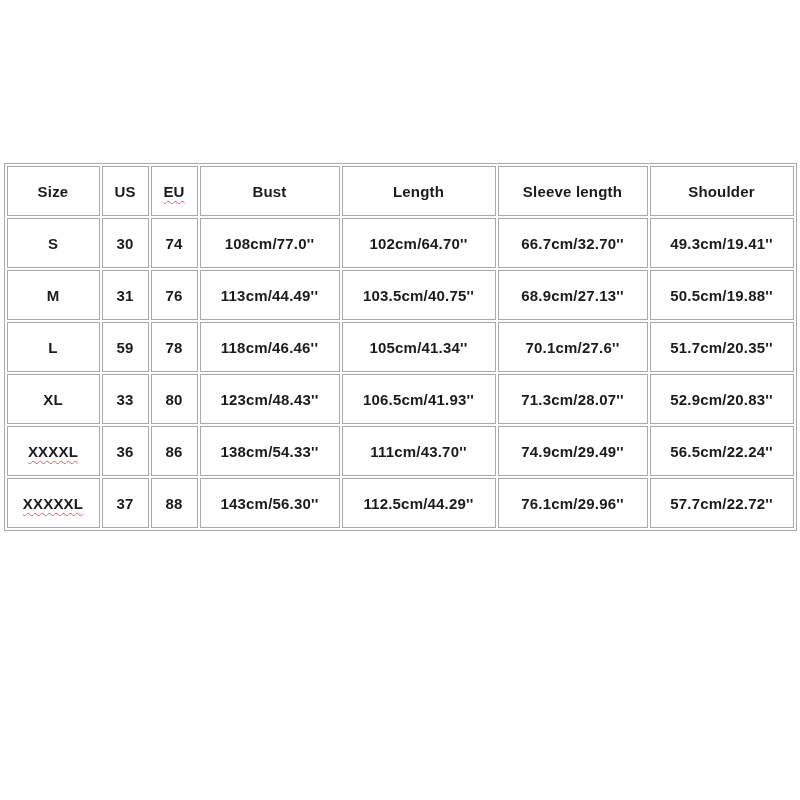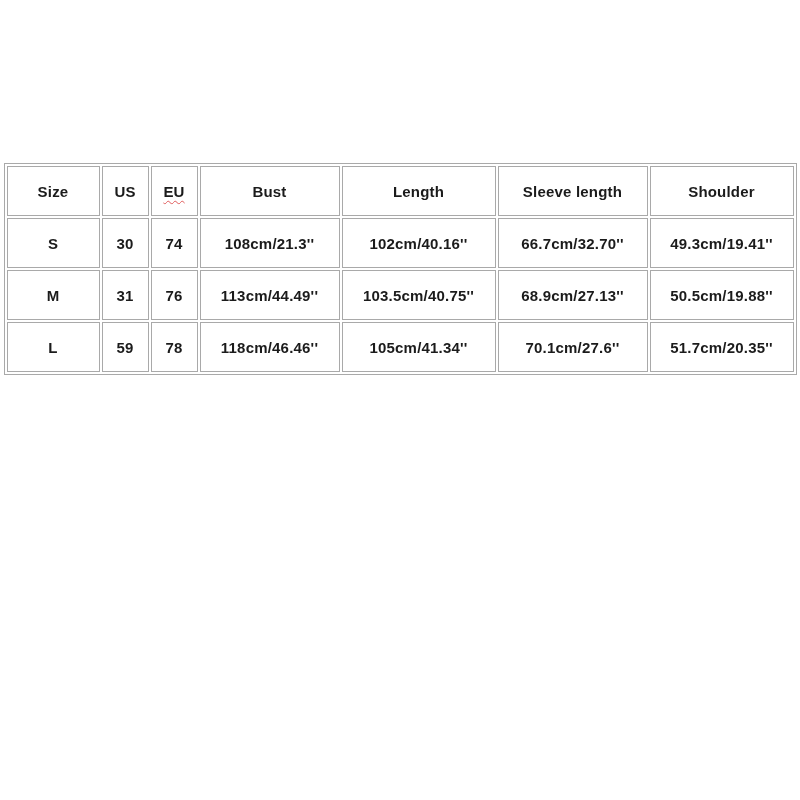--- a/index.html
+++ b/index.html
@@ -82,22 +82,22 @@
           <th><span>Length</span></th>
           <th><span>Sleeve length</span></th>
           <th><span>Shoulder</span></th>
         </tr>
     </thead>
     <tbody>
         <tr>
           <td><span>S</span></td>
           <td><span>30</span></td>
           <td><span>74</span></td>
-          <td><span>108cm/21.3''</span></td>
-          <td><span>102cm/40.16''</span></td>
+          <td><span>108cm/77.0''</span></td>
+          <td><span>102cm/64.70''</span></td>
           <td><span>66.7cm/32.70''</span></td>
           <td><span>49.3cm/19.41''</span></td>
         </tr>
         <tr>
           <td><span>M</span></td>
           <td><span>31</span></td>
           <td><span>76</span></td>
           <td><span>113cm/44.49''</span></td>
           <td><span>103.5cm/40.75''</span></td>
           <td><span>68.9cm/27.13''</span></td>
@@ -105,15 +105,42 @@
         </tr>
         <tr>
           <td><span>L</span></td>
           <td><span>59</span></td>
           <td><span>78</span></td>
           <td><span>118cm/46.46''</span></td>
           <td><span>105cm/41.34''</span></td>
           <td><span>70.1cm/27.6''</span></td>
           <td><span>51.7cm/20.35''</span></td>
         </tr>
+        <tr>
+          <td><span>XL</span></td>
+          <td><span>33</span></td>
+          <td><span>80</span></td>
+          <td><span>123cm/48.43''</span></td>
+          <td><span>106.5cm/41.93''</span></td>
+          <td><span>71.3cm/28.07''</span></td>
+          <td><span>52.9cm/20.83''</span></td>
+        </tr>
+        <tr>
+          <td><span class="squiggle">XXXXL</span></td>
+          <td><span>36</span></td>
+          <td><span>86</span></td>
+          <td><span>138cm/54.33''</span></td>
+          <td><span>111cm/43.70''</span></td>
+          <td><span>74.9cm/29.49''</span></td>
+          <td><span>56.5cm/22.24''</span></td>
+        </tr>
+        <tr>
+          <td><span class="squiggle">XXXXXL</span></td>
+          <td><span>37</span></td>
+          <td><span>88</span></td>
+          <td><span>143cm/56.30''</span></td>
+          <td><span>112.5cm/44.29''</span></td>
+          <td><span>76.1cm/29.96''</span></td>
+          <td><span>57.7cm/22.72''</span></td>
+        </tr>
       </tbody>
   </table>
 </div>
 
 </body></html>

